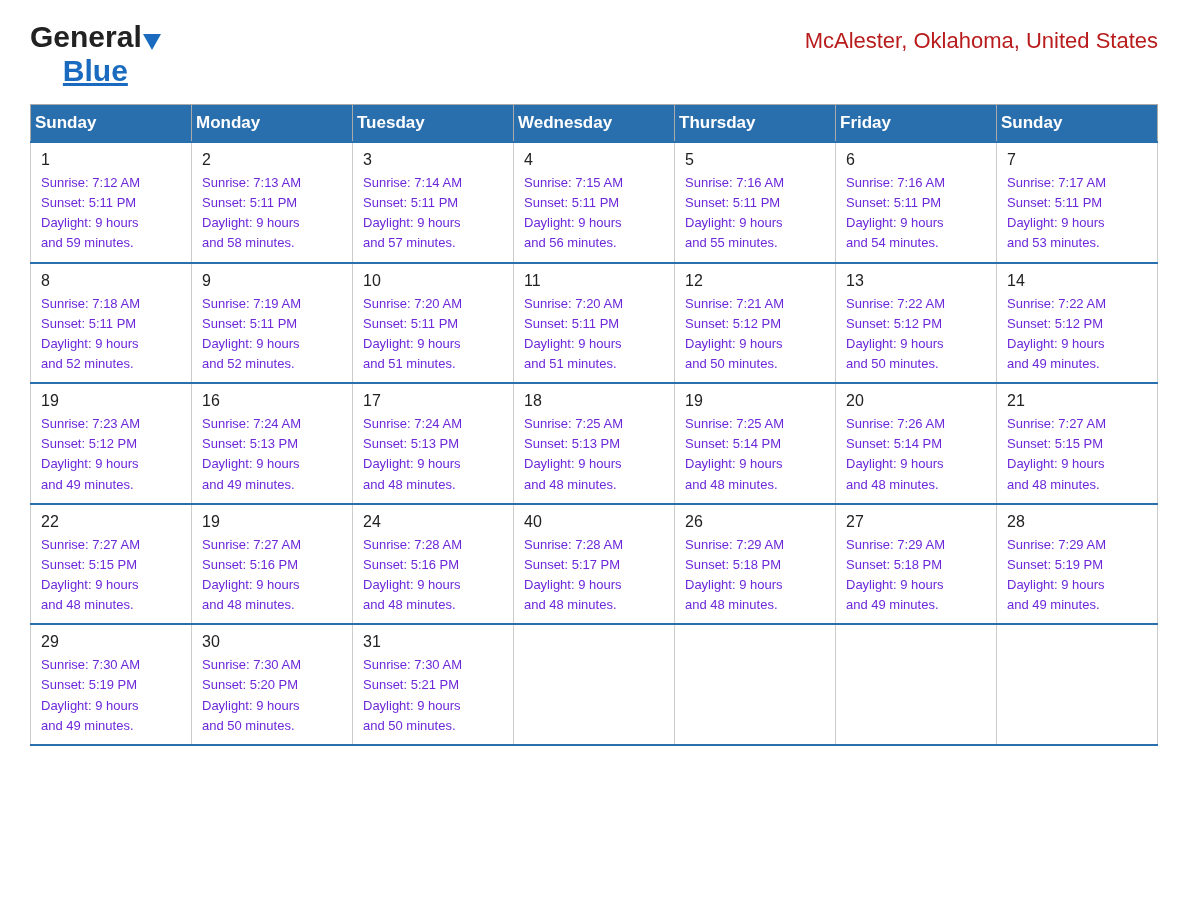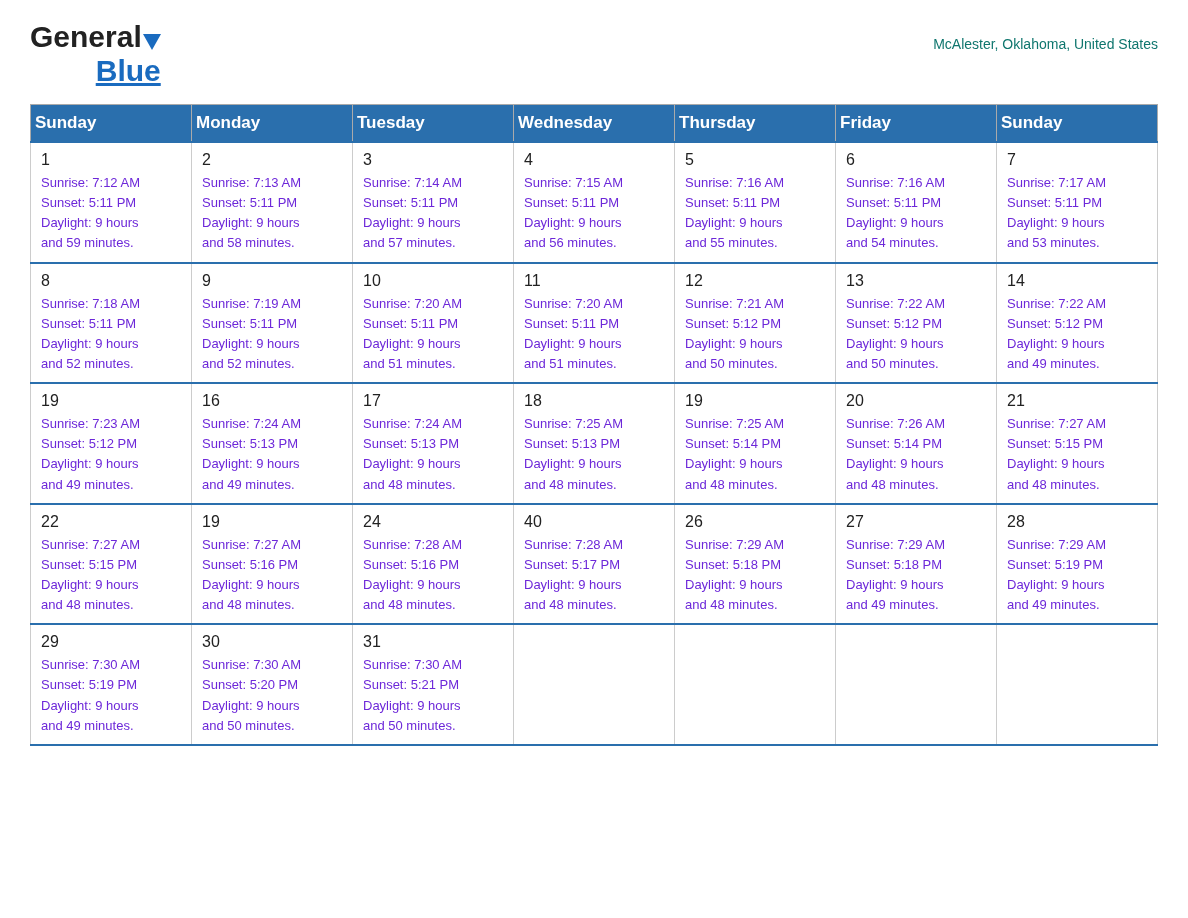--- a/index.html
+++ b/index.html
@@ -12,35 +12,35 @@
     }
     .header {
       display: flex;
       justify-content: space-between;
       align-items: flex-start;
       margin-bottom: 16px;
     }
     .logo {
       display: flex;
       flex-direction: column;
-      align-items: flex-end;
+      align-items: center;
     }
     .title-area {
       text-align: right;
     }
     .month-title {
       font-size: 52px;
       font-weight: bold;
       color: #1a1a1a;
       line-height: 1.1;
     }
     .location {
-      font-size: 14px;
-      color: #0f766e;
-      margin-top: 16px;
+      font-size: 22px;
+      color: #b91c1c;
+      margin-top: 8px;
     }
     .calendar {
       width: 100%;
       border-collapse: collapse;
       border: 1px solid #aaa;
     }
     .calendar th {
       background-color: #2a6fad;
       color: #fff;
       font-size: 17px;

